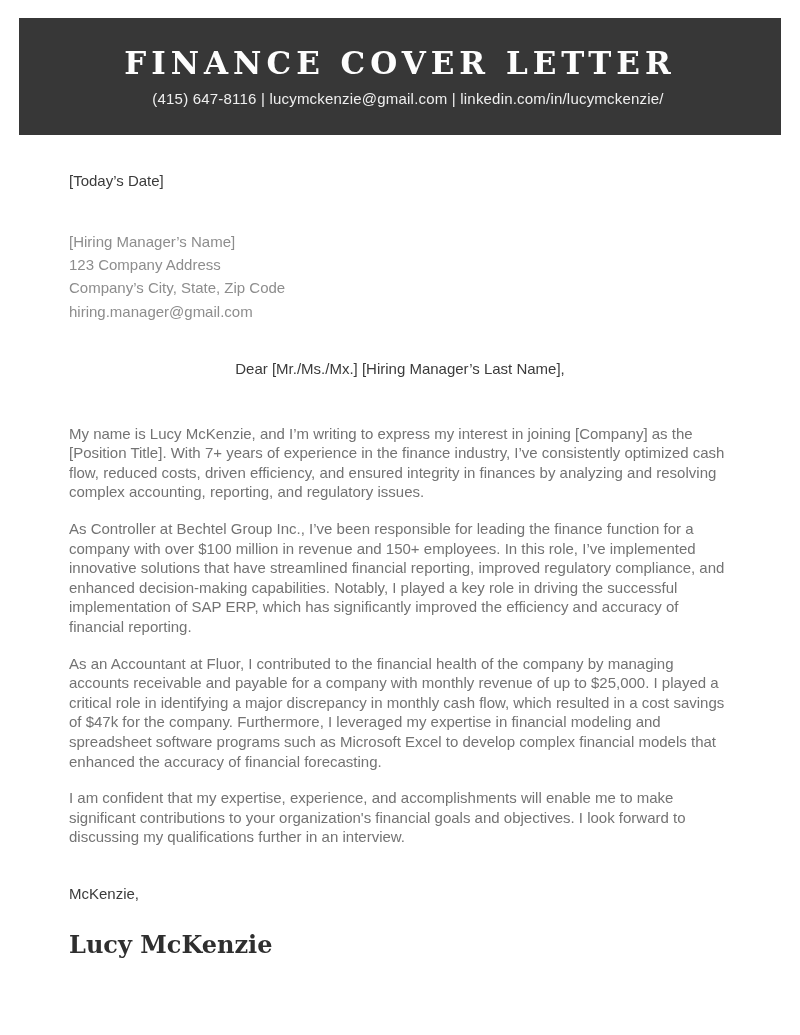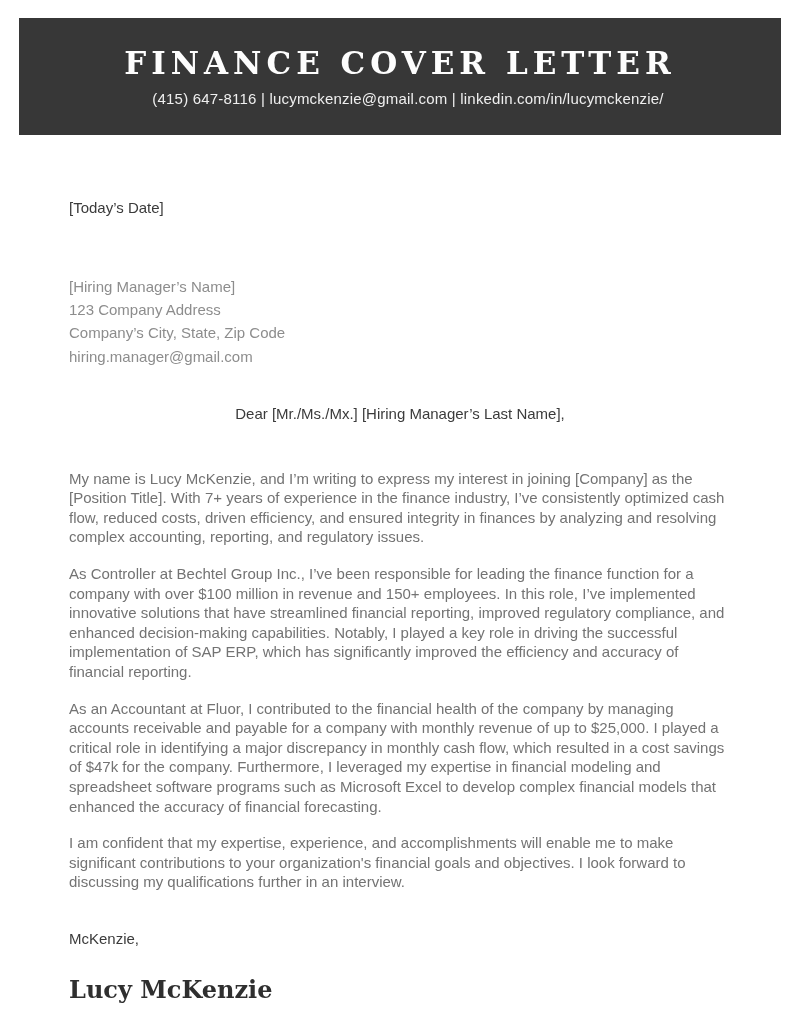--- a/index.html
+++ b/index.html
@@ -39,27 +39,27 @@
     letter-spacing: 0.2px;
     white-space: nowrap;
     margin-left: 16px;
   }
   .content {
     position: absolute;
     left: 69px; top: 135px;
     width: 662px;
   }
   .date-line {
-    margin-top: 63px;
+    margin-top: 36px;
     font-size: 15px;
     color: #3b3b3b;
     line-height: 19.5px;
   }
   .recipient-block {
-    margin-top: 57px;
+    margin-top: 39px;
     font-size: 15px;
     color: #8d8d8d;
     line-height: 23.4px;
   }
   .greeting {
     margin-top: 36px;
     font-size: 15px;
     color: #3b3b3b;
     line-height: 19.5px;
     text-align: center;

